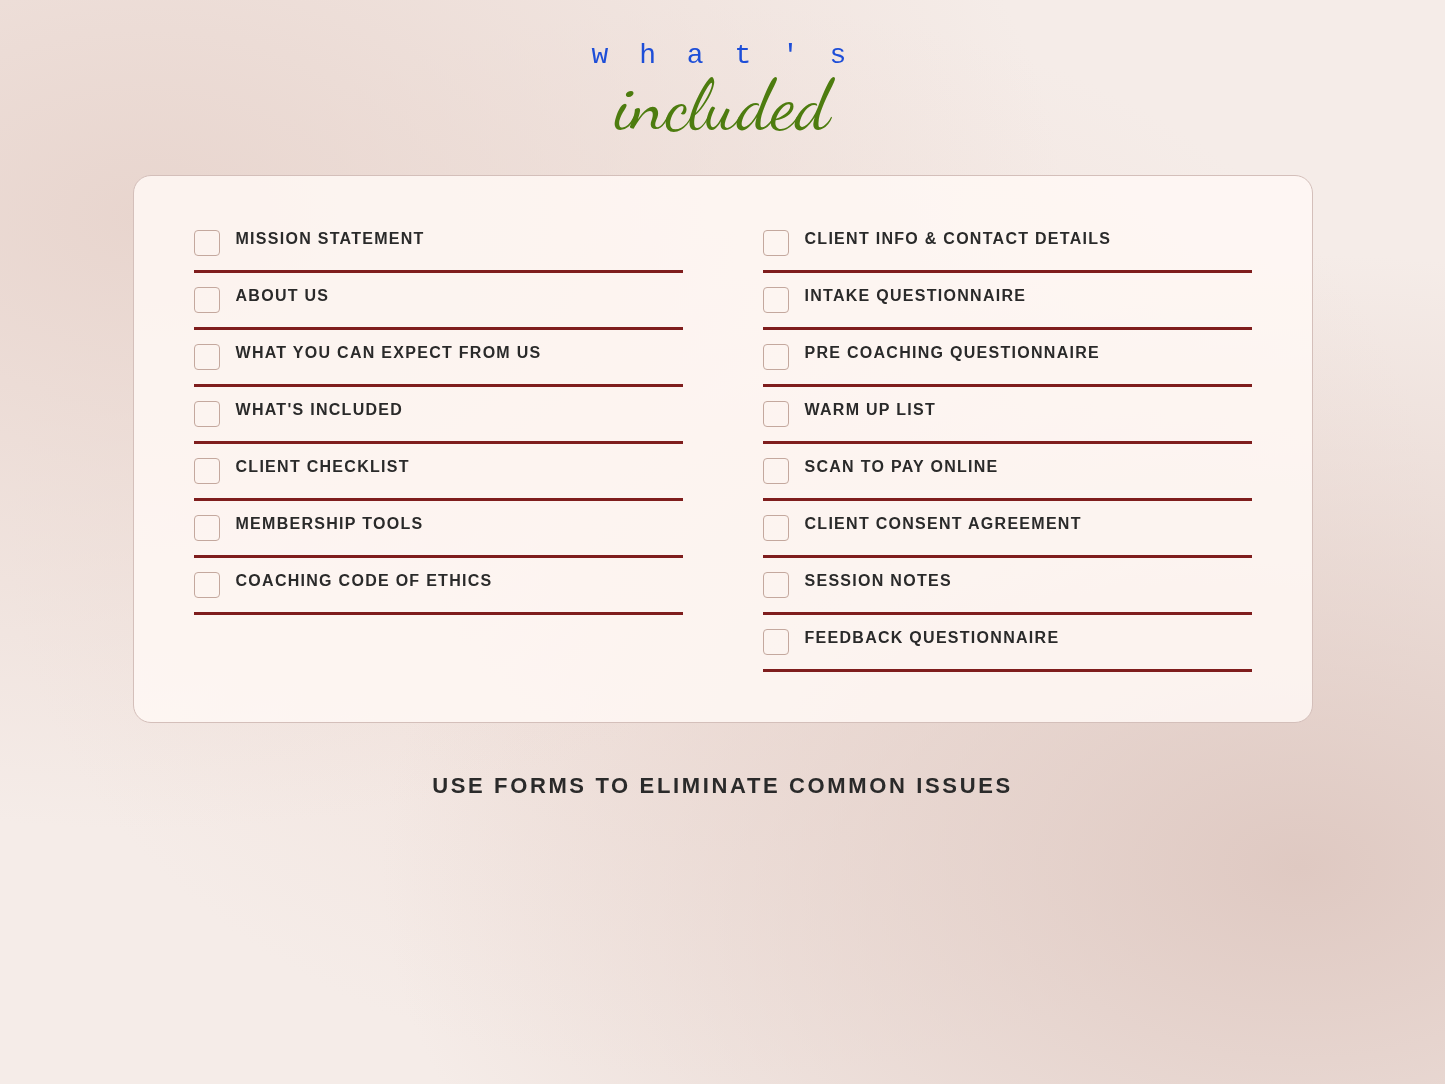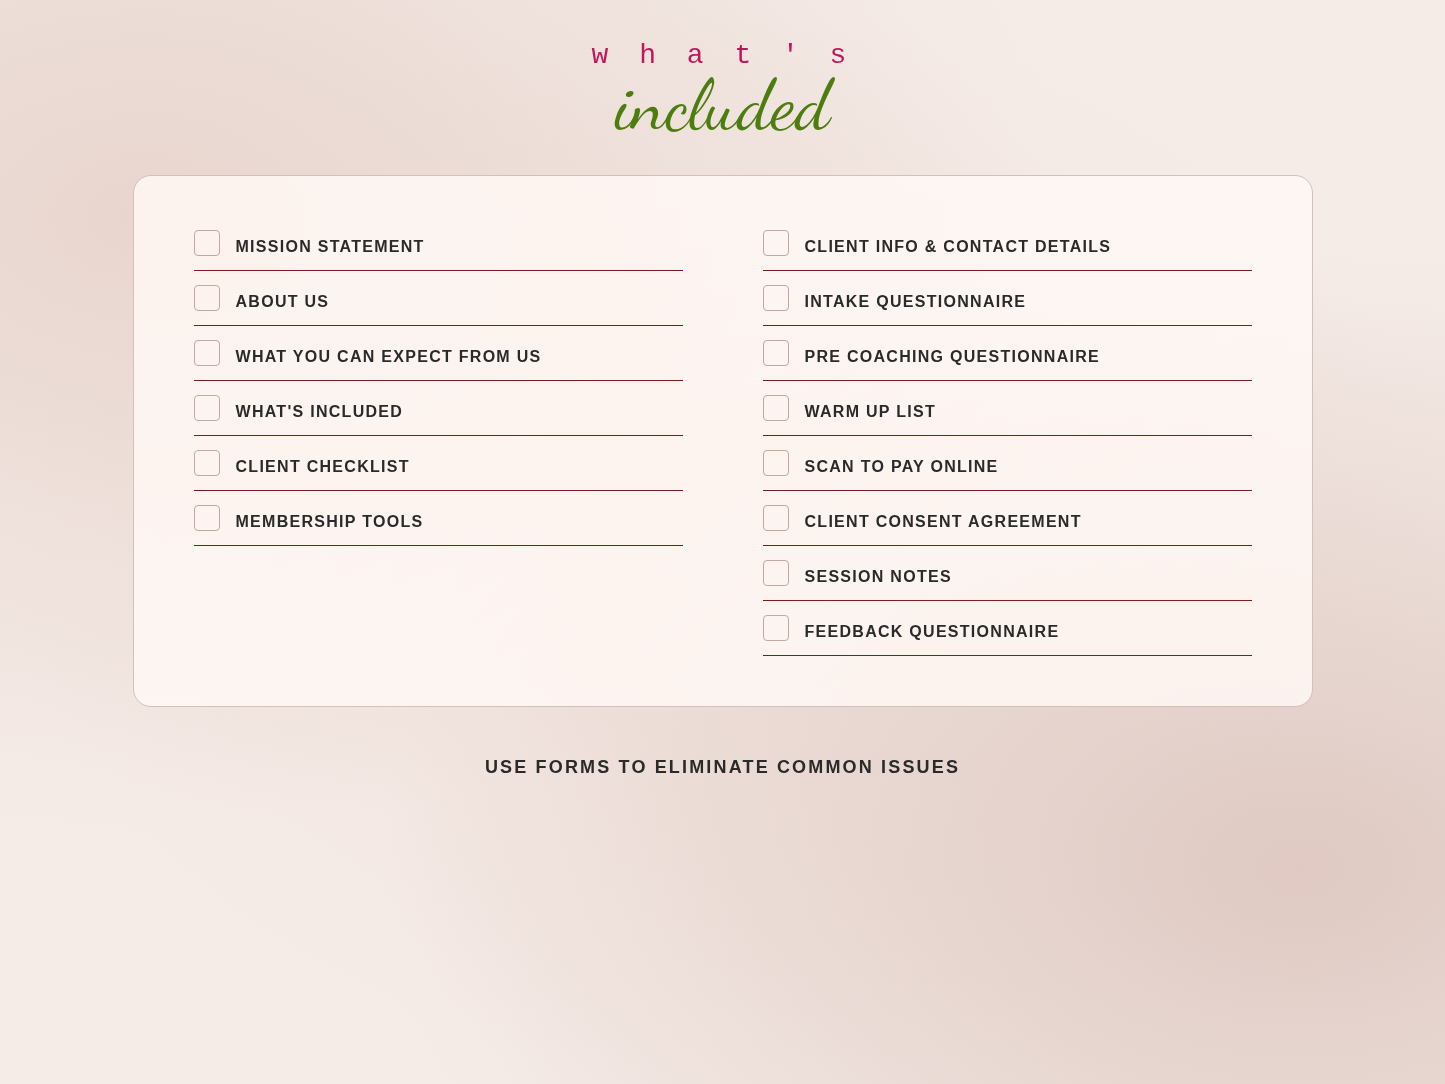--- a/index.html
+++ b/index.html
@@ -23,21 +23,21 @@
     .header {
       text-align: center;
       margin-bottom: 30px;
     }
 
     .whats-text {
       font-family: 'Courier New', monospace;
       font-size: 28px;
       font-weight: 400;
       letter-spacing: 0.25em;
-      color: #be185d;
+      color: #1d4ed8;
       display: block;
     }
 
     .included-text {
       font-family: 'Brush Script MT', 'Dancing Script', cursive;
       font-size: 72px;
       font-weight: 400;
       color: #4d7c0f;
       display: block;
       line-height: 1.1;
@@ -53,24 +53,24 @@
     }
 
     .checklist-grid {
       display: grid;
       grid-template-columns: 1fr 1fr;
       gap: 0 80px;
     }
 
     .checklist-item {
       display: flex;
-      align-items: flex-end;
+      align-items: flex-start;
       gap: 16px;
       padding: 14px 0;
-      border-bottom: 1px solid #7f1d1d;
+      border-bottom: 3px solid #7f1d1d;
     }
 
     .checkbox {
       width: 26px;
       height: 26px;
       border: 1.5px solid #c4a89e;
       border-radius: 4px;
       background: transparent;
       flex-shrink: 0;
     }
@@ -80,21 +80,21 @@
       font-size: 16px;
       font-weight: 600;
       letter-spacing: 0.08em;
       color: #2a2a2a;
       text-transform: uppercase;
     }
 
     .footer-text {
       margin-top: 50px;
       font-family: 'Arial', sans-serif;
-      font-size: 18px;
+      font-size: 22px;
       font-weight: 700;
       letter-spacing: 0.12em;
       color: #2a2a2a;
       text-transform: uppercase;
       text-align: center;
     }
   </style>
 </head>
 <body>
 
@@ -123,20 +123,24 @@
       <span class="item-label">WHAT'S INCLUDED</span>
     </div>
         <div class="checklist-item">
       <div class="checkbox"></div>
       <span class="item-label">CLIENT CHECKLIST</span>
     </div>
         <div class="checklist-item">
       <div class="checkbox"></div>
       <span class="item-label">MEMBERSHIP TOOLS</span>
     </div>
+        <div class="checklist-item">
+      <div class="checkbox"></div>
+      <span class="item-label">COACHING CODE OF ETHICS</span>
+    </div>
       </div>
     <div class="right-column" id="right-col">
         <div class="checklist-item">
       <div class="checkbox"></div>
       <span class="item-label">CLIENT INFO &amp; CONTACT DETAILS</span>
     </div>
         <div class="checklist-item">
       <div class="checkbox"></div>
       <span class="item-label">INTAKE QUESTIONNAIRE</span>
     </div>

